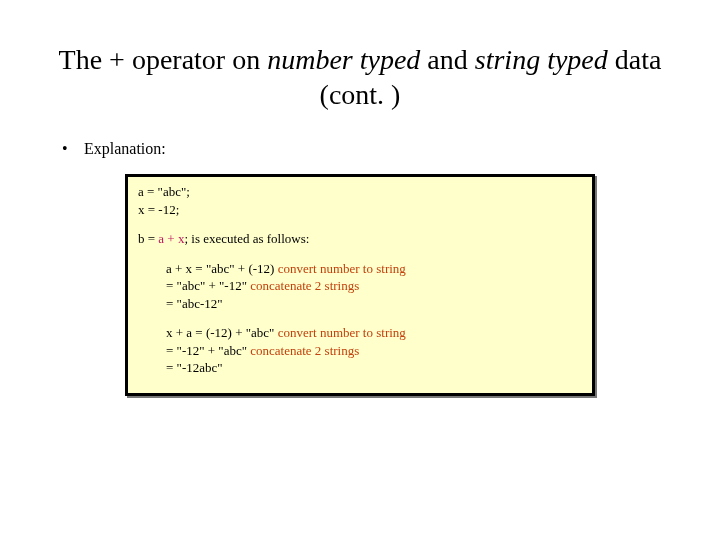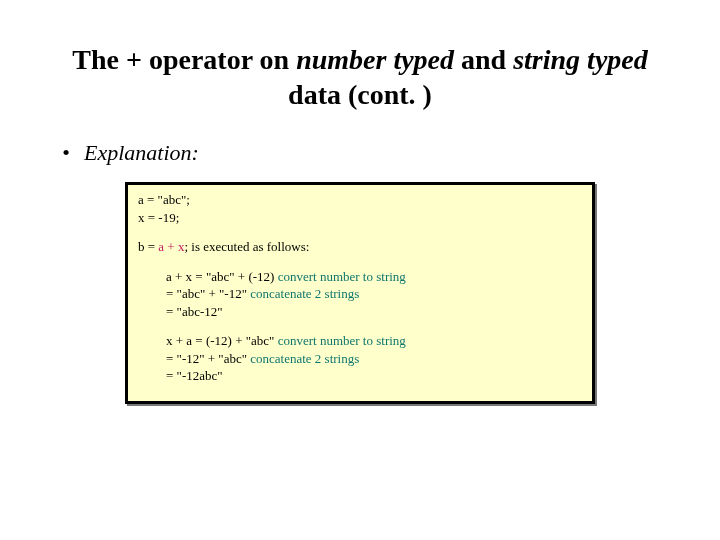--- a/index.html
+++ b/index.html
@@ -13,69 +13,68 @@
   }
   .slide {
     box-sizing: border-box;
     width: 720px;
     height: 540px;
     padding: 24px 56px 0 56px;
   }
   .title {
     text-align: center;
     font-size: 28px;
-    font-weight: bold;
+    font-weight: normal;
     line-height: 1.25;
     margin: 18px 0 28px 0;
   }
   .title .italic { font-style: italic; }
   .bullet {
-    font-size: 22px;
+    font-size: 16px;
     margin: 0 0 16px 0;
     padding-left: 6px;
-    font-style: italic;
   }
   .bullet::before {
     content: "•";
     display: inline-block;
     width: 22px;
   }
   .codebox {
     margin: 6px auto 0 auto;
     width: 470px;
     background: #ffffcc;
     border: 3px solid #000;
     box-shadow: 2px 2px 0 #777;
     padding: 6px 10px 10px 10px;
     font-size: 13px;
     line-height: 1.35;
     box-sizing: border-box;
   }
   .codebox .blk { margin-bottom: 12px; }
   .codebox .blk:last-child { margin-bottom: 6px; }
   .codebox .red { color: #be185d; }
-  .codebox .blue { color: #0f766e; }
+  .codebox .blue { color: #c2410c; }
   .codebox .indent { padding-left: 28px; }
 </style>
 </head>
 <body>
 
 <div class="slide">
 
   <div class="title">
     <span>The + operator on </span><span class="italic">number typed</span><span> and </span><span class="italic">string typed</span><span> data (cont. )</span>
   </div>
 
   <div class="bullet">Explanation:</div>
 
   <div class="codebox">
 
     <div class="blk">
       <div>a = "abc";</div>
-      <div>x = -19;</div>
+      <div>x = -12;</div>
     </div>
 
     <div class="blk">
       <div>
         <span>b = </span><span class="red">a + x</span><span>;   is executed as follows:</span>
       </div>
     </div>
 
     <div class="blk indent">
       <div>

